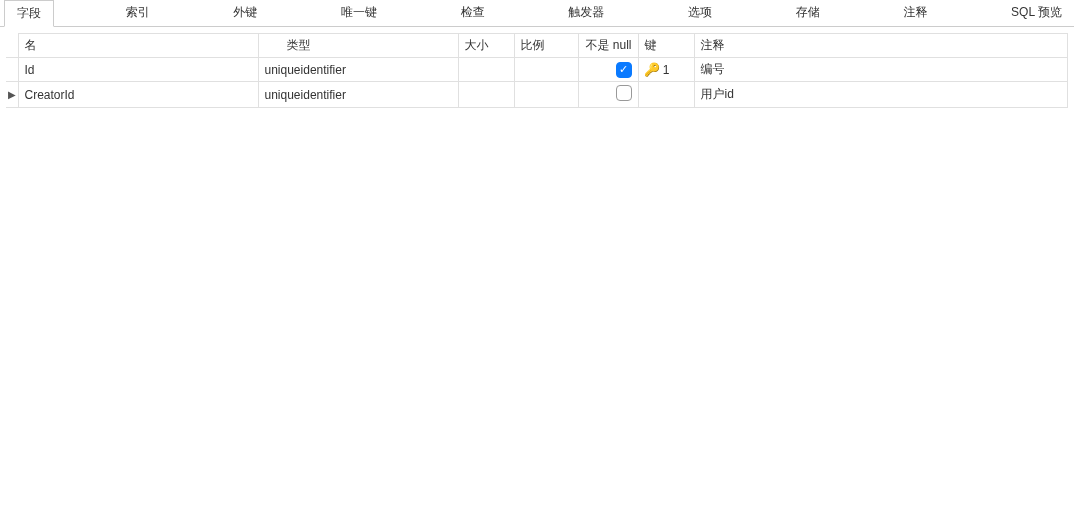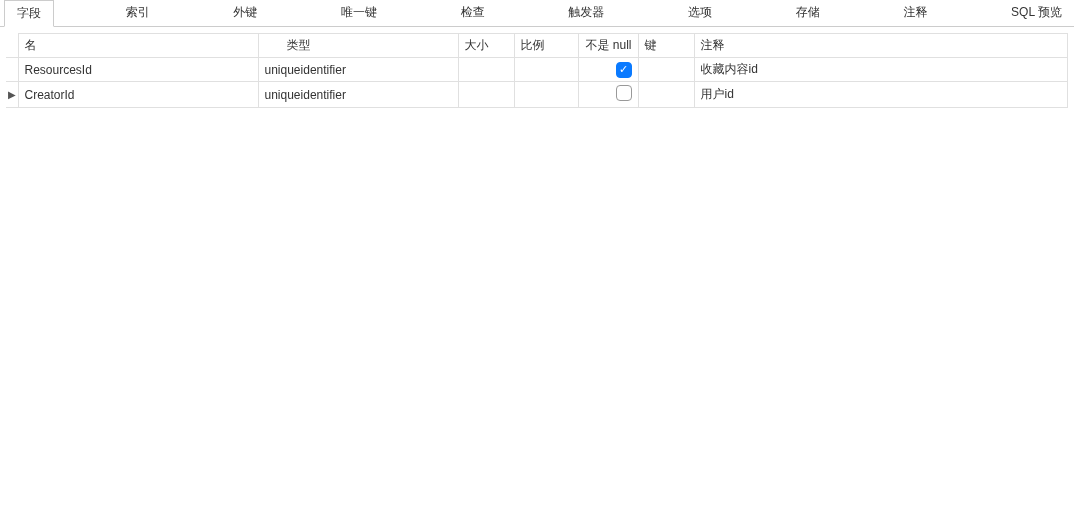--- a/index.html
+++ b/index.html
@@ -53,27 +53,32 @@
           <th class="col-size">大小</th>
           <th class="col-scale">比例</th>
           <th class="col-notnull center">不是 null</th>
           <th class="col-key">键</th>
           <th class="col-comment">注释</th>
         </tr>
       </thead>
       <tbody id="tbody">
           <tr>
             <td class="col-marker"></td>
-            <td>ResourcesId</td>
+            <td>Id</td>
             <td>uniqueidentifier</td>
             <td></td>
             <td></td>
             <td class="center"><span class="checkbox checked">✓</span></td>
-            <td></td>
-            <td>收藏内容id</td>
+            <td>
+              <span class="keycell">
+                <span class="keyicon">🔑</span>
+                <span>1</span>
+              </span>
+            </td>
+            <td>编号</td>
           </tr>
           <tr>
             <td class="col-marker">▶</td>
             <td>CreatorId</td>
             <td>uniqueidentifier</td>
             <td></td>
             <td></td>
             <td class="center"><span class="checkbox unchecked"></span></td>
             <td></td>
             <td>用户id</td>

